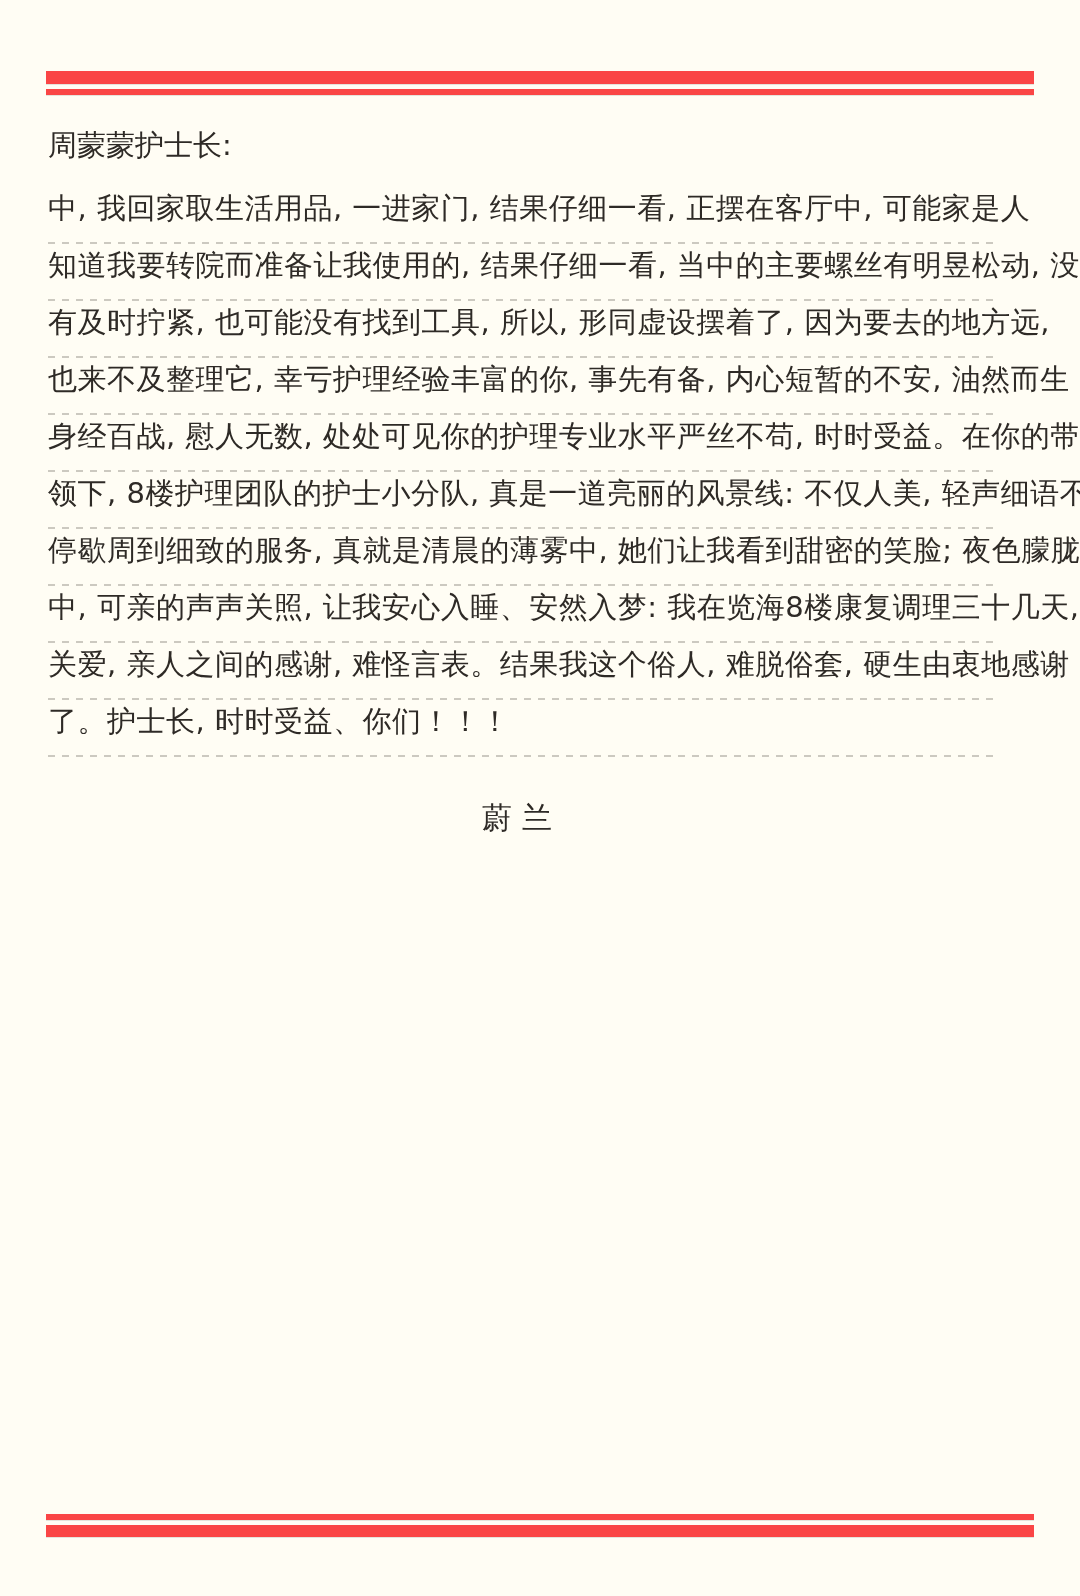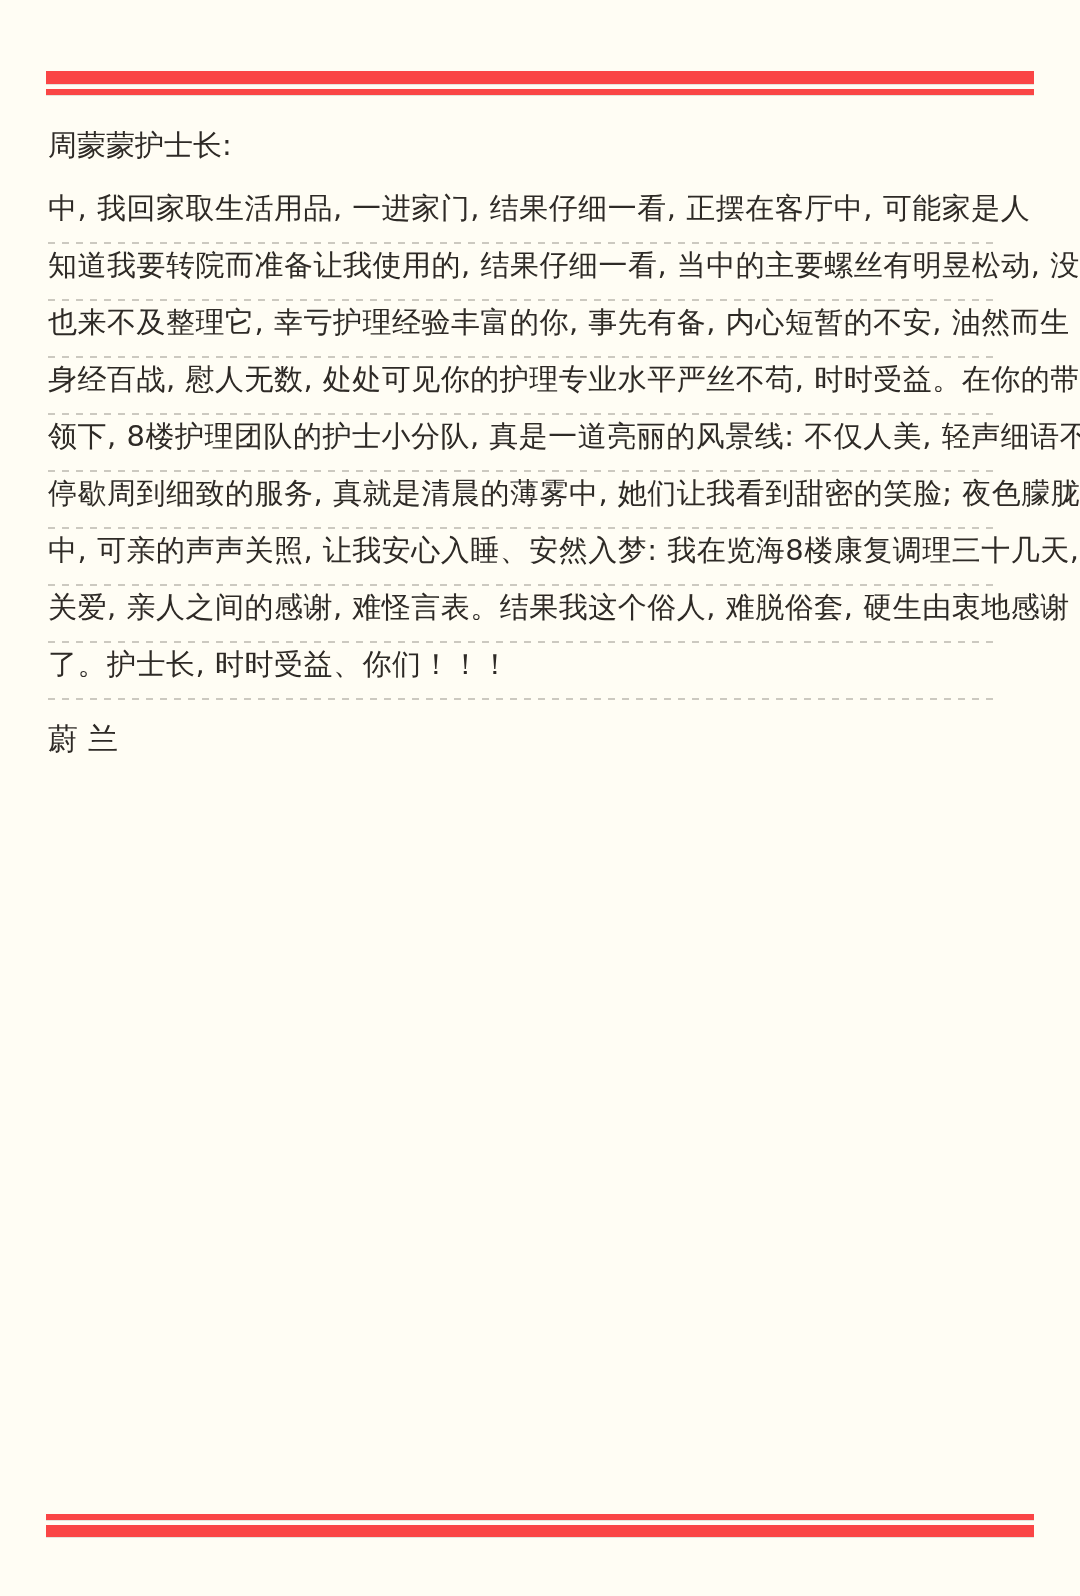--- a/index.html
+++ b/index.html
@@ -52,41 +52,42 @@
     line-height:36px;
     white-space:nowrap;
     letter-spacing:0.5px;
     background-image:repeating-linear-gradient(90deg,var(--dash) 0 7px,transparent 7px 14px);
     background-size:100% 2px;
     background-repeat:no-repeat;
     background-position:0 52px;
   }
   .body .line.indent{text-indent:34px;}
   .signature{
-    margin-top:16px;
+    margin-top:38px;
     font-size:30px;
-    text-align:left;
+    text-align:center;
     padding-right:2px;
     letter-spacing:10px;
   }
 </style>
 </head>
 <body>
 
 <div class="page">
 
   <div class="rule top-thick"></div>
   <div class="rule top-thin"></div>
 
   <div class="letter">
     <div class="salutation">周蒙蒙护士长:</div>
 
     <div class="body">
       <div class="line">中, 我回家取生活用品, 一进家门, 结果仔细一看, 正摆在客厅中, 可能家是人</div>
       <div class="line">知道我要转院而准备让我使用的, 结果仔细一看, 当中的主要螺丝有明昱松动, 没</div>
+      <div class="line">有及时拧紧, 也可能没有找到工具, 所以, 形同虚设摆着了, 因为要去的地方远,</div>
       <div class="line">也来不及整理它, 幸亏护理经验丰富的你, 事先有备, 内心短暂的不安, 油然而生</div>
       <div class="line">身经百战, 慰人无数, 处处可见你的护理专业水平严丝不苟, 时时受益。在你的带</div>
       <div class="line">领下, 8楼护理团队的护士小分队, 真是一道亮丽的风景线: 不仅人美, 轻声细语不</div>
       <div class="line">停歇周到细致的服务, 真就是清晨的薄雾中, 她们让我看到甜密的笑脸; 夜色朦胧</div>
       <div class="line">中, 可亲的声声关照, 让我安心入睡、安然入梦: 我在览海8楼康复调理三十几天,</div>
       <div class="line">关爱, 亲人之间的感谢, 难怪言表。结果我这个俗人, 难脱俗套, 硬生由衷地感谢</div>
       <div class="line">了。护士长, 时时受益、你们！！！</div>
     </div>
 
     <div class="signature">蔚兰</div>

